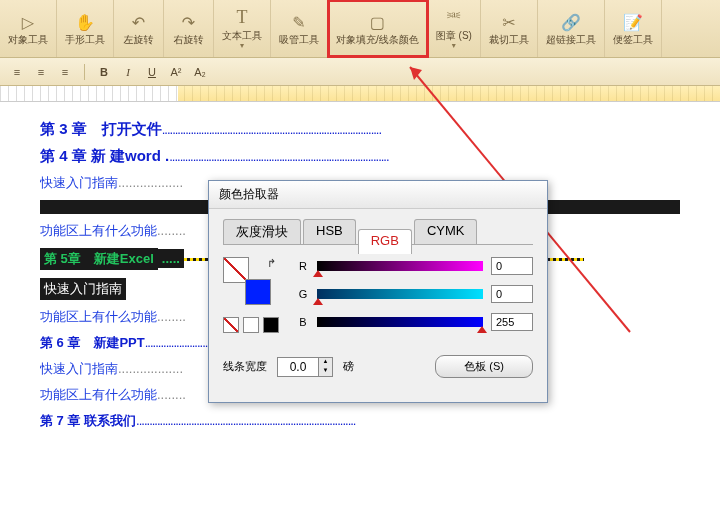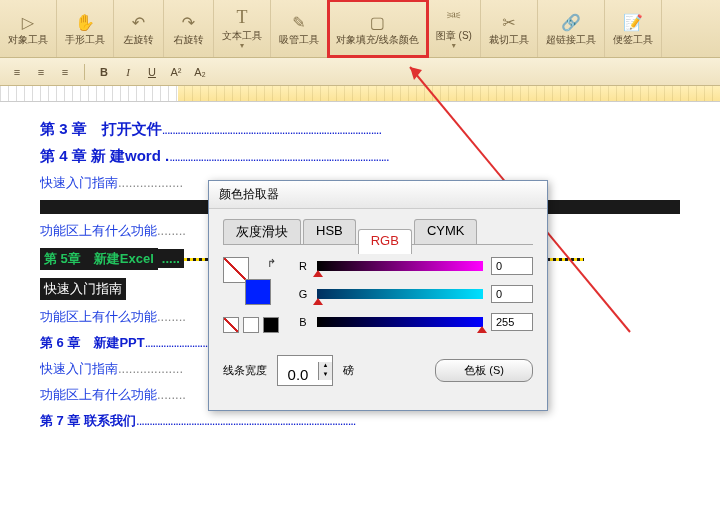--- a/index.html
+++ b/index.html
@@ -54,21 +54,21 @@
 .slider-label { width: 12px; text-align: center; }
 .slider-track { flex: 1; height: 10px; position: relative; }
 .slider-track.r { background: linear-gradient(90deg, #000, #ff00ff); }
 .slider-track.g { background: linear-gradient(90deg, #003060, #00e0ff); }
 .slider-track.b { background: linear-gradient(90deg, #000, #0000ff); }
 .slider-thumb { position: absolute; bottom: -6px; width: 0; height: 0; border-left: 5px solid transparent; border-right: 5px solid transparent; border-bottom: 7px solid #d02020; }
 .slider-value { width: 42px; height: 18px; border: 1px solid #888; background: #fff; font-size: 11px; padding: 1px 4px; }
 
 .width-row { display: flex; align-items: center; gap: 10px; font-size: 11px; margin: 14px 0; }
 .spinner { display: flex; align-items: center; border: 1px solid #888; background: #fff; }
-.spinner input { width: 40px; border: none; text-align: center; font-size: 15px; padding: 2px; margin-top: 8px; }
+.spinner input { width: 40px; border: none; text-align: center; font-size: 12px; padding: 2px; }
 .spinner-btns { display: flex; flex-direction: column; }
 .spinner-btn { width: 14px; height: 9px; background: #e8e8e8; border-left: 1px solid #888; font-size: 6px; line-height: 7px; text-align: center; }
 .palette-btn { margin-left: auto; padding: 3px 28px; font-size: 11px; background: linear-gradient(#fefefe, #e0e0e0); border: 1px solid #888; border-radius: 9px; }
 
 .dialog-buttons { display: flex; gap: 12px; justify-content: center; padding: 10px; border-top: 1px solid #ccc; background: #e8e8e8; }
 .dlg-btn { padding: 4px 18px; font-size: 11px; background: linear-gradient(#fefefe, #e0e0e0); border: 1px solid #888; border-radius: 3px; }
 
 .arrow-svg { position: absolute; left: 400px; top: 62px; pointer-events: none; }
 
 .dotted-bar { height: 3px; background: repeating-linear-gradient(90deg, #ffdd00 0, #ffdd00 3px, #1a1a1a 3px, #1a1a1a 6px); }

